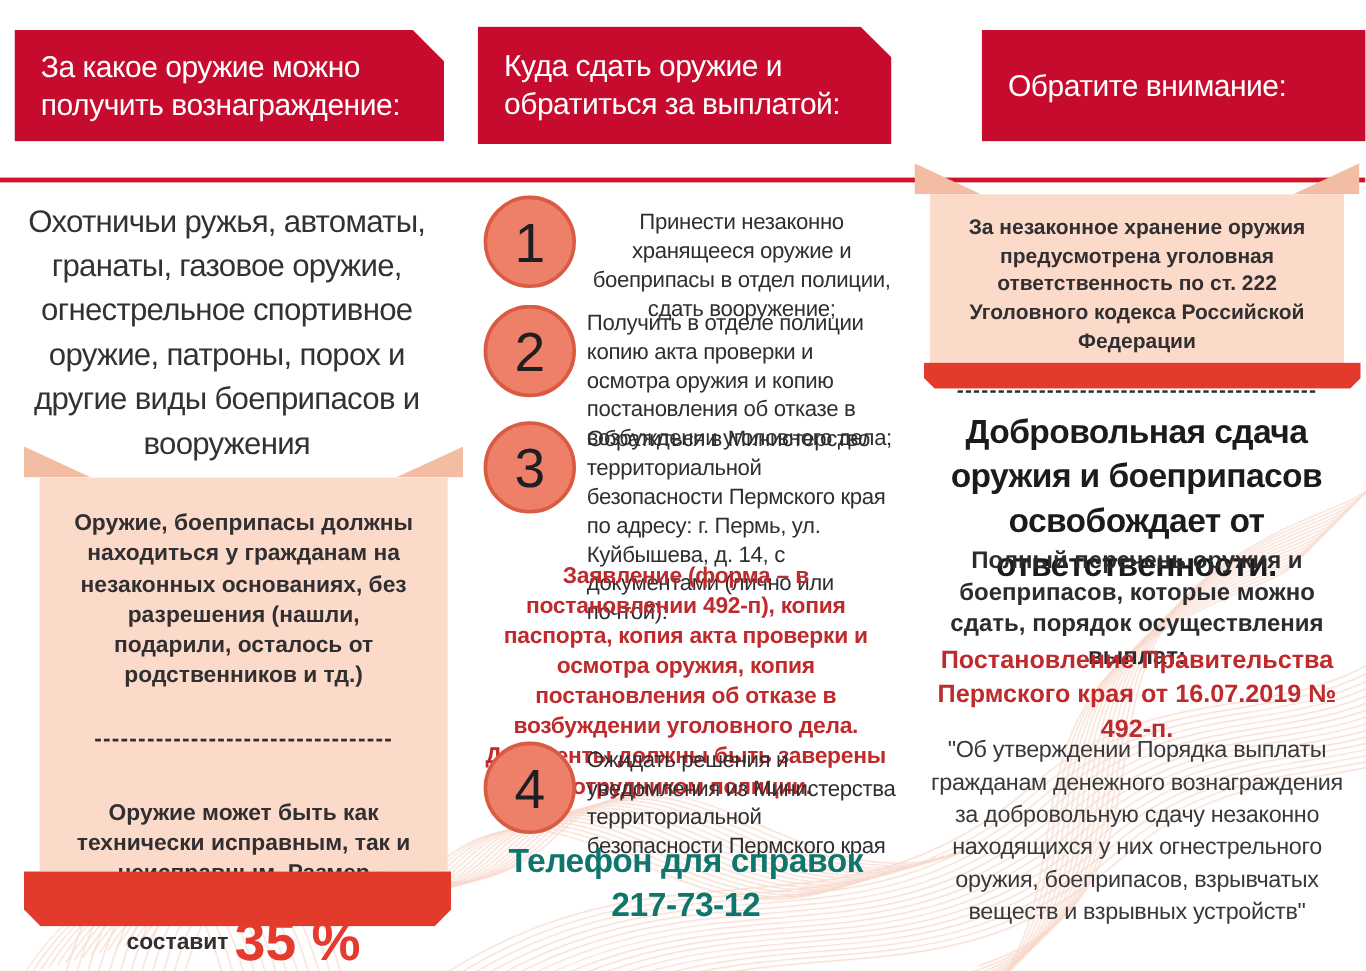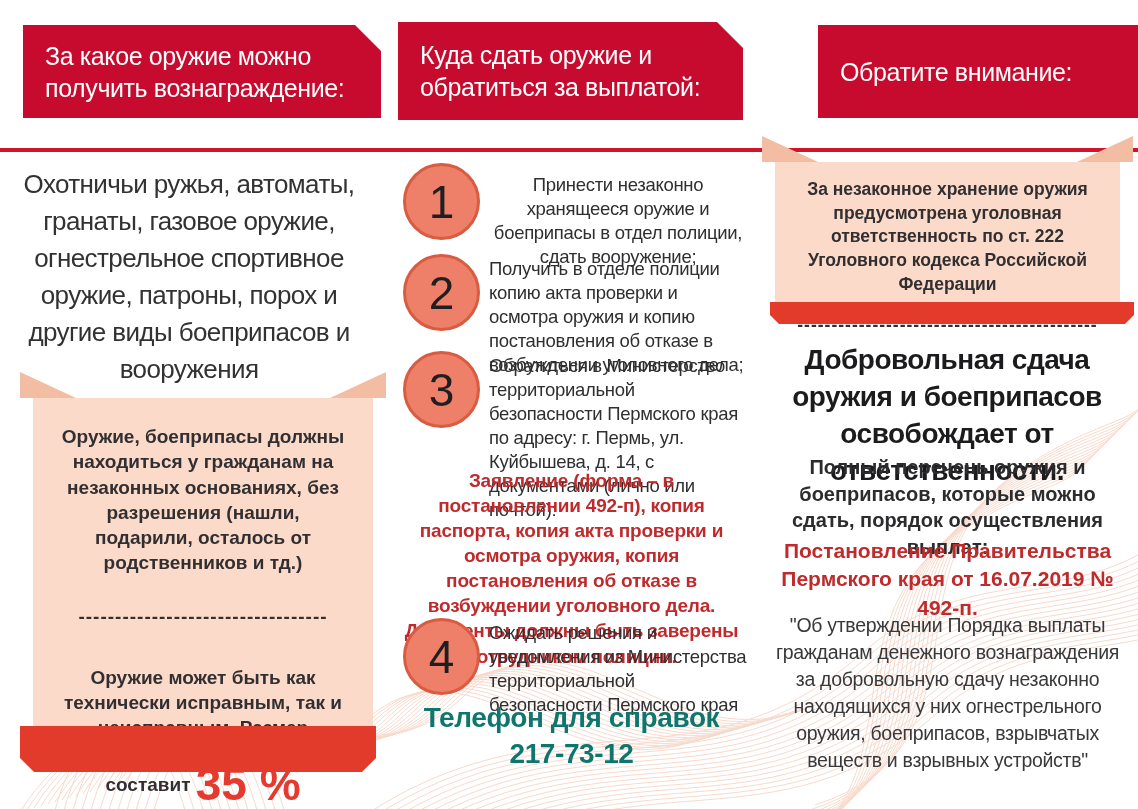--- a/index.html
+++ b/index.html
@@ -12,21 +12,21 @@
   
   .redline{position:absolute;left:0;top:148px;width:1138px;height:4px;background:#d01429;z-index:1;}
 
   
   .hbox{
     position:absolute;z-index:2;background:#c60b2e;color:#ffffff;
     clip-path:polygon(0 0, calc(100% - 26px) 0, 100% 26px, 100% 100%, 0 100%);
     display:flex;align-items:center;padding:0 22px;box-sizing:border-box;
   }
   .hbox h2{margin:0;font-weight:normal;font-size:25px;line-height:1.28;letter-spacing:-0.4px;}
-  .hbox-left{left:23px;top:25px;width:358px;height:93px;}
+  .hbox-left{left:12px;top:25px;width:358px;height:93px;}
   .hbox-mid{left:398px;top:22px;width:345px;height:98px;}
   .hbox-right{left:770px;top:25px;width:353px;height:93px;margin-left:48px;}
 
   
   .intro{
     position:absolute;left:14px;top:166px;width:350px;z-index:1;
     font-size:26px;line-height:1.42;text-align:center;letter-spacing:-0.6px;color:#323234;
   }
   .peachbox{
     position:absolute;background:#fbdac9;box-sizing:border-box;z-index:1;

